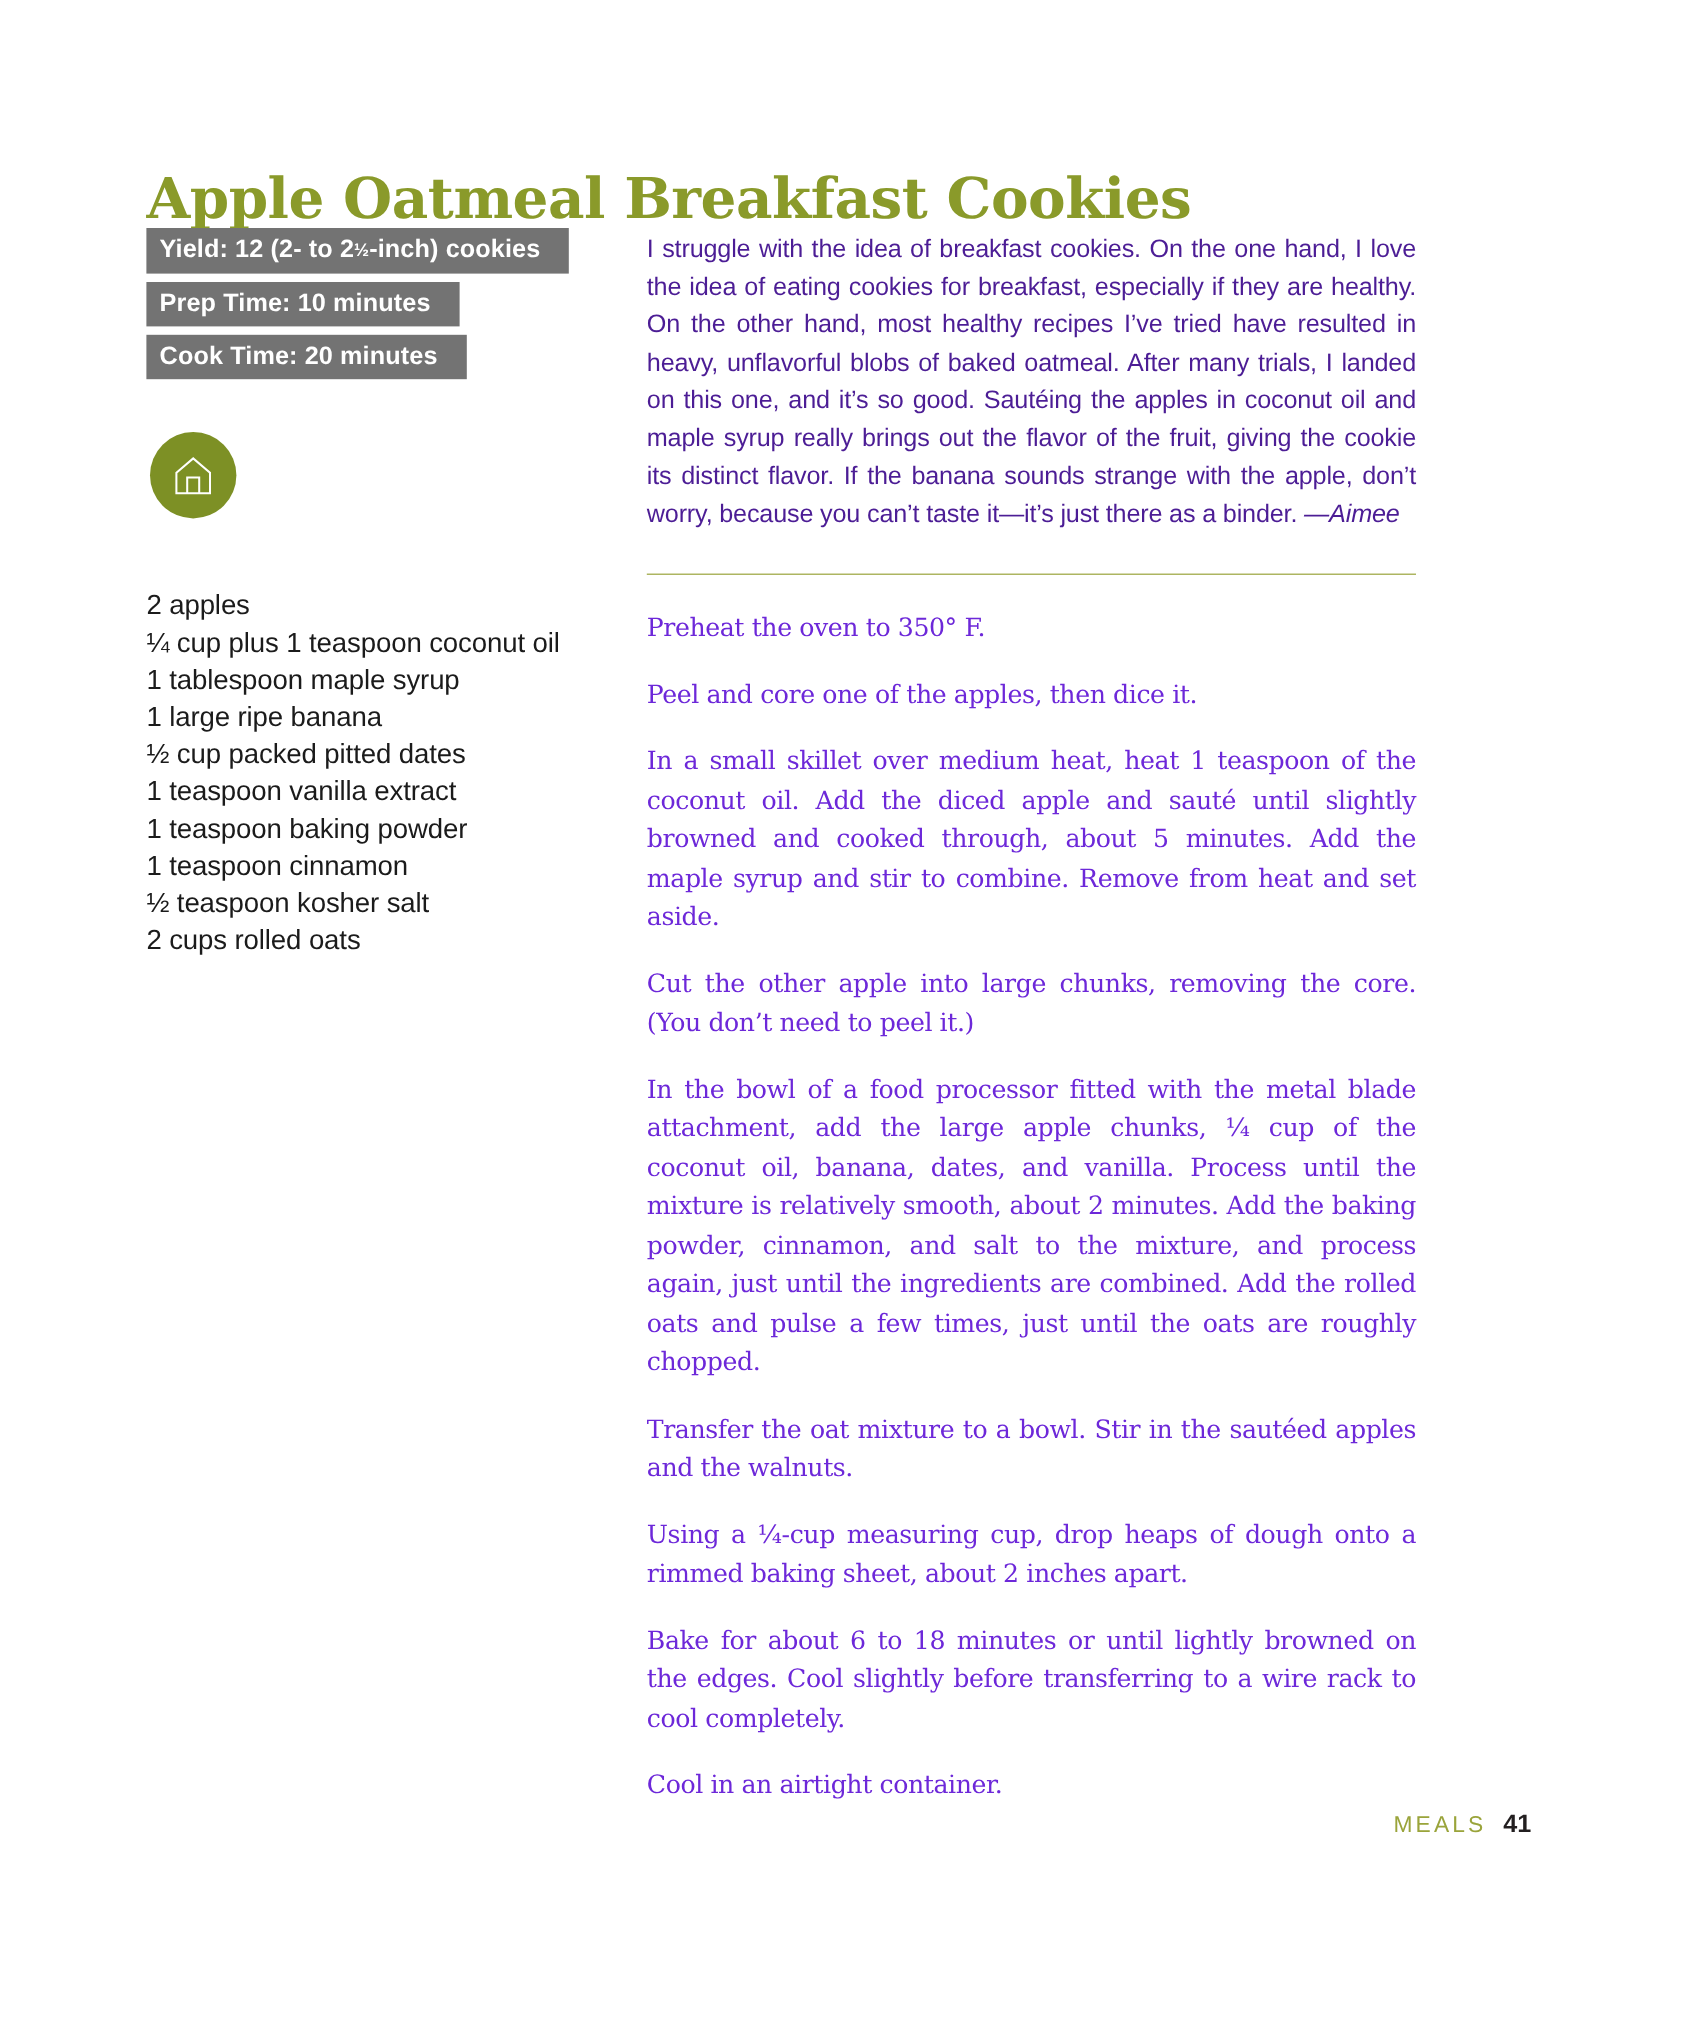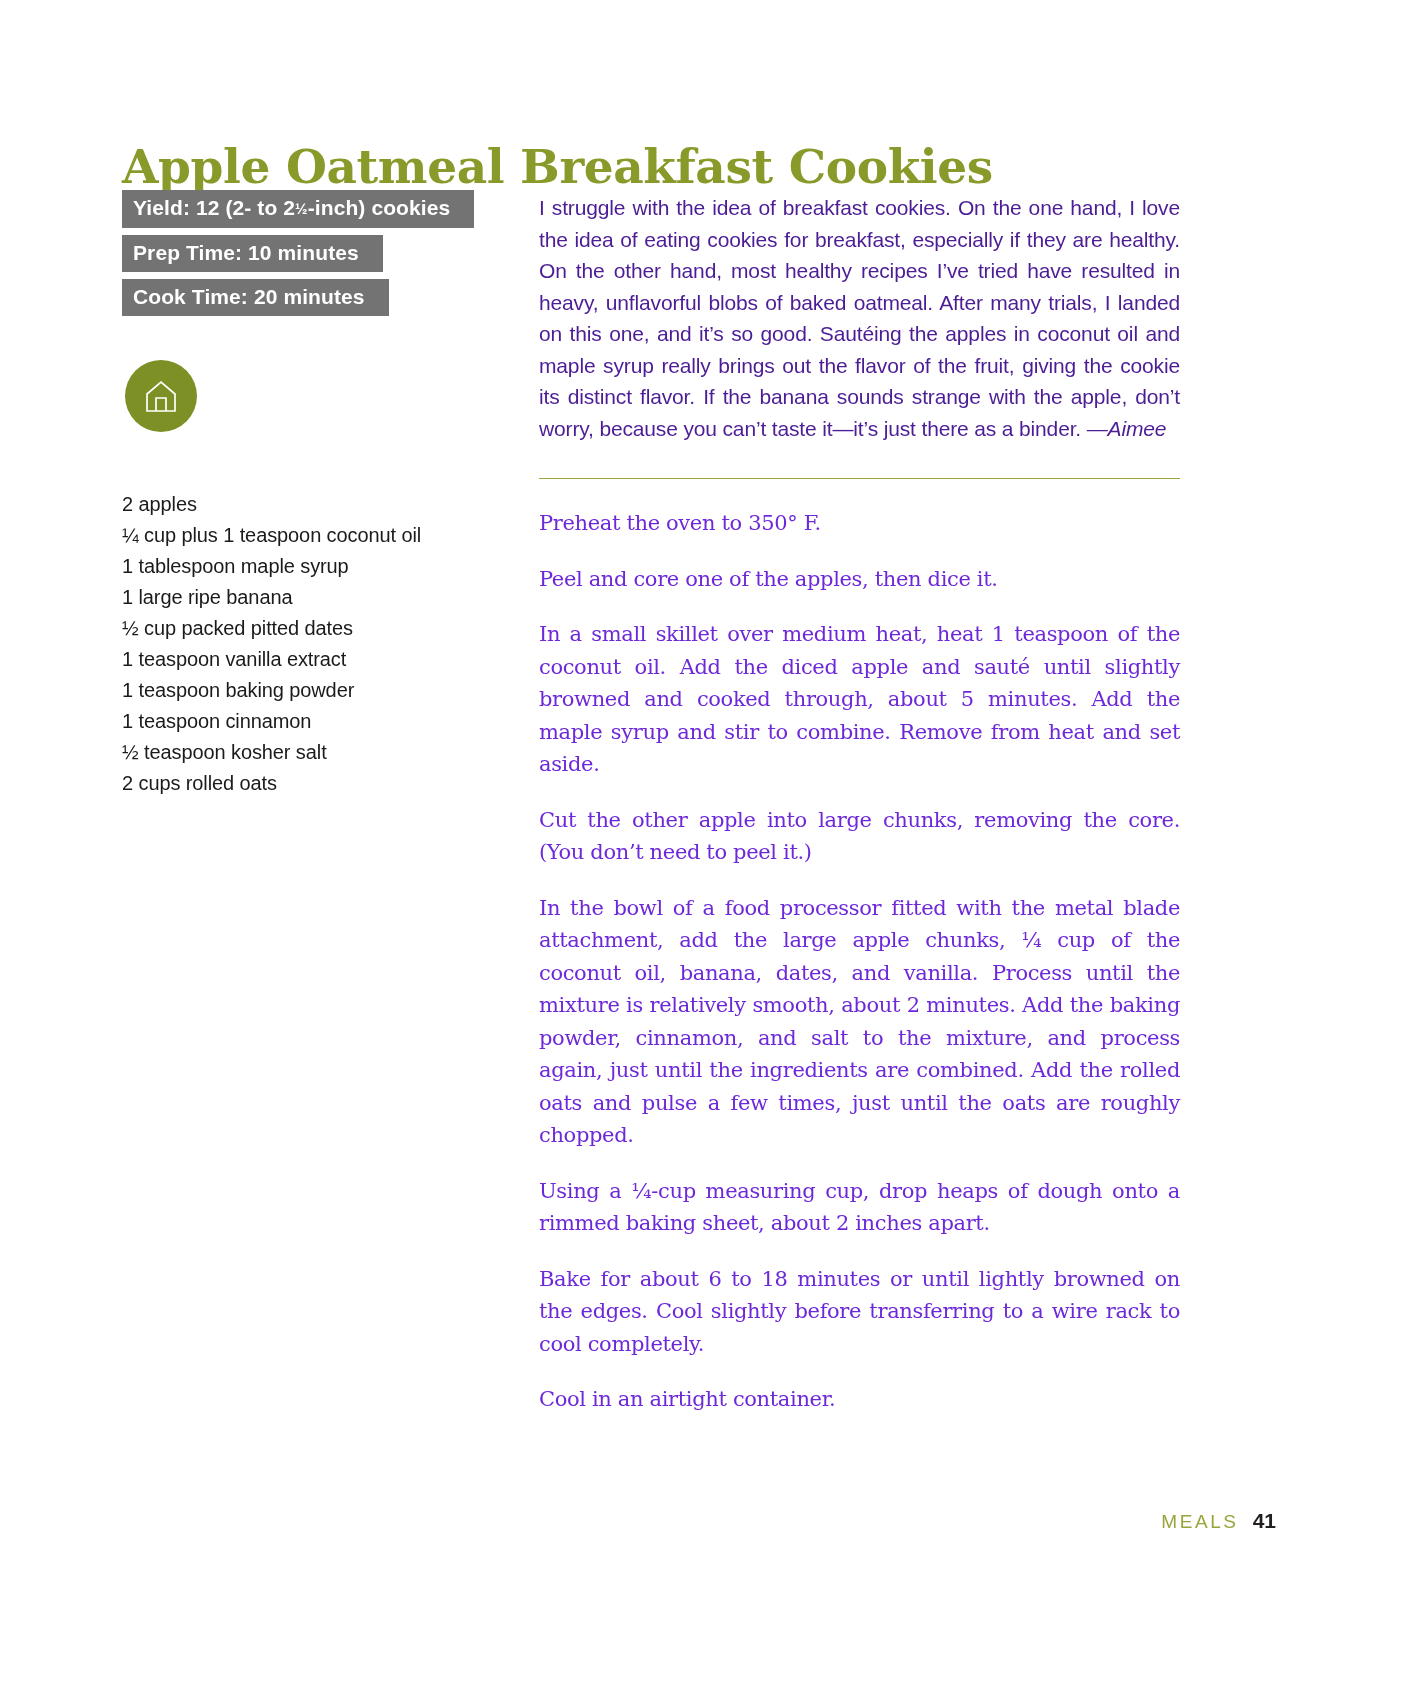--- a/index.html
+++ b/index.html
@@ -84,21 +84,21 @@
 
   
   .ingredients {
     margin-top: 57px;
     list-style: none;
     margin-left: 0;
     padding-left: 0;
   }
   .ingredients li {
     font-family: "Liberation Sans", sans-serif;
-    font-size: 20px;
+    font-size: 23px;
     line-height: 31px;
     color: #1b1b1b;
     letter-spacing: -0.1px;
     white-space: nowrap;
   }
 
   
   .right-col {
     position: absolute;
     left: 539px;
@@ -203,20 +203,21 @@
     <p class="intro"><span>I struggle with the idea of breakfast cookies. On the one hand, I love the idea of eating cookies for breakfast, especially if they are healthy. On the other hand, most healthy recipes I’ve tried have resulted in heavy, unflavorful blobs of baked oatmeal. After many trials, I landed on this one, and it’s so good. Sautéing the apples in coconut oil and maple syrup really brings out the flavor of the fruit, giving the cookie its distinct flavor. If the banana sounds strange with the apple, don’t worry, because you can’t taste it—it’s just there as a binder. </span><span class="attribution">—Aimee</span></p>
 
     <div class="divider"></div>
 
     <div class="steps">
       <p>Preheat the oven to 350° F.</p>
       <p>Peel and core one of the apples, then dice it.</p>
       <p>In a small skillet over medium heat, heat 1 teaspoon of the coconut oil. Add the diced apple and sauté until slightly browned and cooked through, about 5 minutes. Add the maple syrup and stir to combine. Remove from heat and set aside.</p>
       <p>Cut the other apple into large chunks, removing the core. (You don’t need to peel it.)</p>
       <p>In the bowl of a food processor fitted with the metal blade attachment, add the large apple chunks, ¼ cup of the coconut oil, banana, dates, and vanilla. Process until the mixture is relatively smooth, about 2 minutes. Add the baking powder, cinnamon, and salt to the mixture, and process again, just until the ingredients are combined. Add the rolled oats and pulse a few times, just until the oats are roughly chopped.</p>
+      <p>Transfer the oat mixture to a bowl. Stir in the sautéed apples and the walnuts.</p>
       <p>Using a ¼-cup measuring cup, drop heaps of dough onto a rimmed baking sheet, about 2 inches apart.</p>
       <p>Bake for about 6 to 18 minutes or until lightly browned on the edges. Cool slightly before transferring to a wire rack to cool completely.</p>
       <p>Cool in an airtight container.</p>
     </div>
 
   </div>
 
   <div class="footer">
     <span class="footer-section">MEALS</span>
     <span class="footer-page">41</span>

